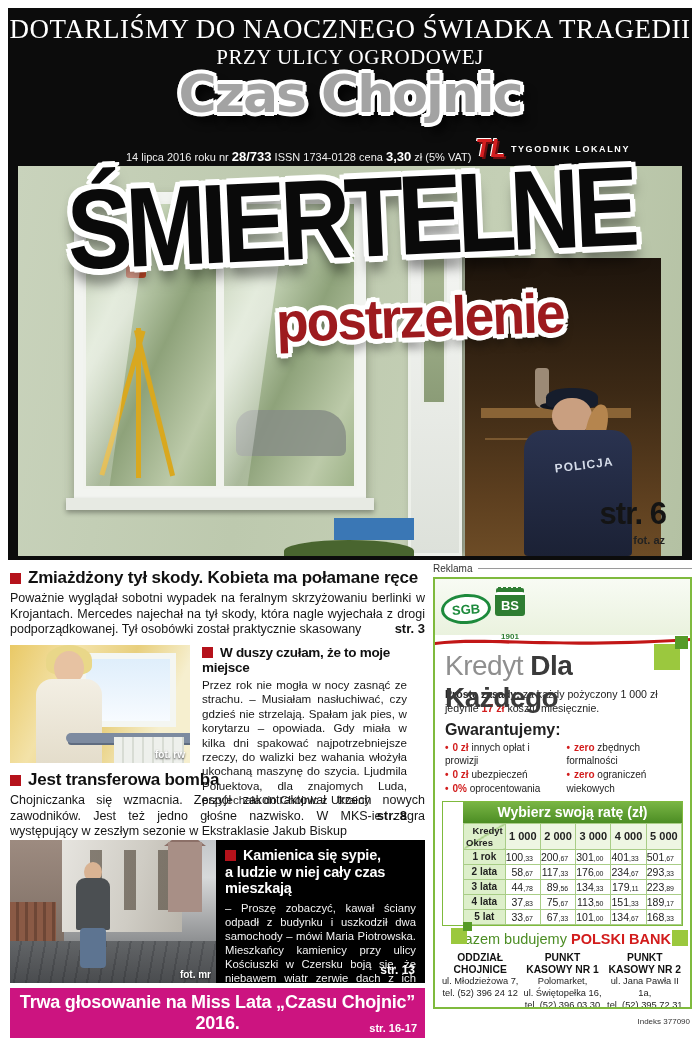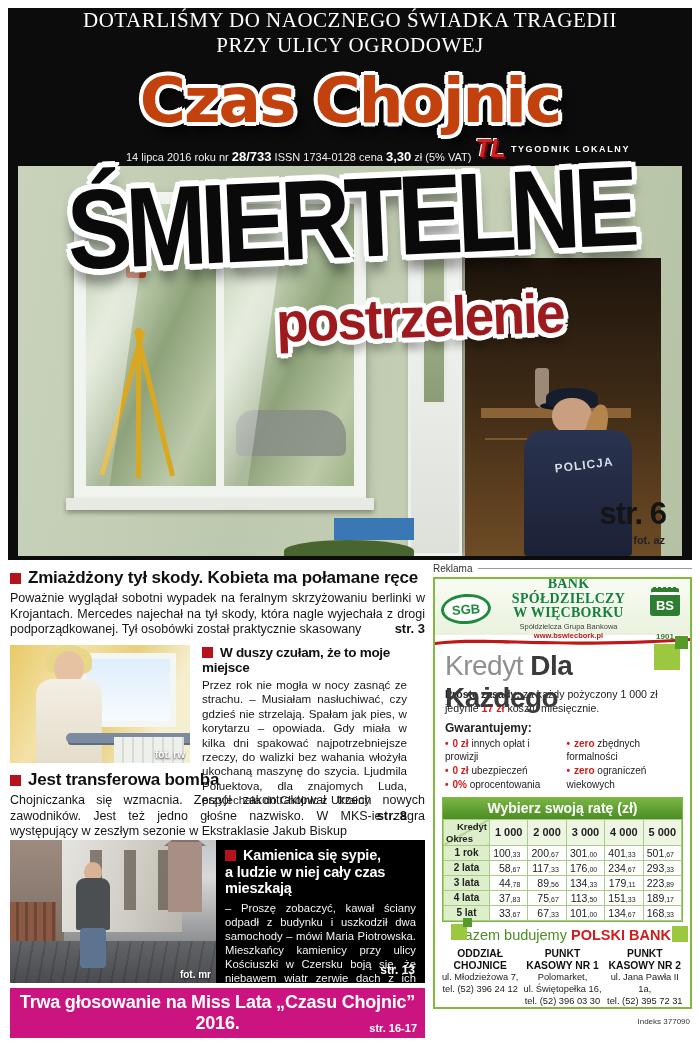--- a/index.html
+++ b/index.html
@@ -3,25 +3,25 @@
 <meta charset="utf-8">
 <style>
   * { margin:0; padding:0; box-sizing:border-box; }
   html,body { background:#fff; }
   body { width:700px; height:1045px; font-family:"Liberation Sans", sans-serif; position:relative; overflow:hidden; }
   .page { position:absolute; inset:0; background:#fff; }
 
   
   .hdr { position:absolute; left:8px; top:8px; width:684px; height:552px; background:#0c0c0c; }
   .kick { text-align:center; color:#fff; font-family:"Liberation Serif", serif; letter-spacing:.5px; }
-  .kick1 { padding-top:0; font-size:21px; }
+  .kick1 { padding-top:6px; font-size:27px; }
   .kick2 { font-size:21px; }
   .masthead { position:absolute; top:56px; left:0; right:0; text-align:center;
-    font-family:"DejaVu Sans", sans-serif; font-weight:bold; font-size:63px; letter-spacing:-2px;
-    color:#c2410c;
+    font-family:"DejaVu Sans", sans-serif; font-weight:bold; font-size:52px; letter-spacing:-2px;
+    color:#a3a3a3;
     text-shadow:-3px -3px 0 #fff, 3px -3px 0 #fff, -3px 3px 0 #fff, 3px 3px 0 #fff,
                 0 -4px 0 #fff, 0 4px 0 #fff, -4px 0 0 #fff, 4px 0 0 #fff,
                 7px 9px 10px rgba(0,0,0,.85); }
   .tlbox { position:absolute; top:126px; right:62px; display:flex; align-items:center; gap:5px; z-index:3; }
   .tl-initials { color:#d41e20; font-weight:bold; font-style:italic; font-size:25px;
     text-shadow:2px 2px 0 #6d0d0f, -1px -1px 0 #fff; }
   .tl-label { color:#fff; font-weight:bold; font-size:9px; letter-spacing:1.6px; }
   .dateline { position:absolute; top:141px; left:118px; color:#ededed; font-size:11px; z-index:3; }
   .dateline b { font-size:13px; color:#fff; }
 
@@ -158,28 +158,28 @@
 
   .product { padding:4px 10px 2px 10px; position:relative; height:40px; }
   .prod-light { font-size:28px; color:#8f8f8f; letter-spacing:-.5px; }
   .prod-bold { font-size:28px; color:#3a3a3a; font-weight:bold; letter-spacing:-.5px; }
   .gsq-big { position:absolute; right:10px; top:-2px; width:26px; height:26px; background:#9bc83e; }
   .gsq-small { position:absolute; right:2px; top:-10px; width:13px; height:13px; background:#569b27; }
 
   .terms { padding:2px 10px 0 10px; font-size:10.6px; line-height:1.3; color:#222; }
   .terms b { color:#222; }
   .t-red { color:#d21c1c; font-weight:bold; }
-  .guarantee { padding:5px 10px 1px 10px; font-size:12px; font-weight:bold; color:#222; }
+  .guarantee { padding:5px 10px 1px 10px; font-size:16px; font-weight:bold; color:#222; }
   .bullets { display:flex; padding:1px 6px 3px 10px; gap:4px; }
   .bullets ul { list-style:none; flex:1; }
   .bullets li { font-size:10px; color:#222; line-height:1.38; }
   .bullets li:before { content:"•"; color:#d21c1c; margin-right:4px; font-weight:bold; }
   .bred { color:#d21c1c; font-weight:bold; }
 
-  .ratewrap { margin:2px 7px 0 7px; border:1px solid #7fba3d; }
+  .ratewrap { margin:2px 7px 0 7px; border:1px solid #7fba3d;padding-left:20px; }
   .rate-head { background:linear-gradient(#79b544,#4c8d24); color:#fff; font-weight:bold; font-size:14px; text-align:center; padding:2px 0 3px 0; }
   table.rt { width:100%; border-collapse:collapse; }
   .rt td { border:1px solid #a9cd87; font-size:10.5px; color:#222; height:15px; }
   .rt .corner { width:46px; background:#ddefca; position:relative; height:26px;
     background-image:linear-gradient(to bottom right,transparent 48%,#a9cd87 48%,#a9cd87 52%,transparent 52%); }
   .rt .corner .ct { position:absolute; right:2px; top:1px; font-weight:bold; font-size:9.5px; }
   .rt .corner .cb { position:absolute; left:2px; bottom:1px; font-weight:bold; font-size:9.5px; }
   .rt .colh { background:#eef6e3; font-weight:bold; text-align:center; font-size:11px; }
   .rt .lbl { background:#ddefca; font-weight:bold; text-align:center; font-size:10px; }
   .rt .val { text-align:right; padding-right:7px; background:#fff; }
@@ -313,26 +313,20 @@
 
   <div class="col-right">
     <div class="rek-row">
       <span class="rek-label">Reklama</span>
       <span class="rek-line"></span>
     </div>
 
     <div class="ad-box">
       <div class="bank-head">
         <div class="sgb">SGB</div>
-        <div class="bank-mid">
-          <div class="bank-n1">BANK SPÓŁDZIELCZY</div>
-          <div class="bank-n2">W WIĘCBORKU</div>
-          <div class="bank-grp">Spółdzielcza Grupa Bankowa</div>
-          <div class="bank-site">www.bswiecbork.pl</div>
-        </div>
         <div class="bs">
           <div class="bs-mark">BS</div>
           <div class="bs-year">1901</div>
         </div>
       </div>
 
       <svg class="swoosh" viewBox="0 0 255 11" preserveAspectRatio="none">
         <path d="M0,7 C50,0 120,12 255,3 L255,6 C120,15 50,4 0,10 Z" fill="#c21717"></path>
       </svg>
 

